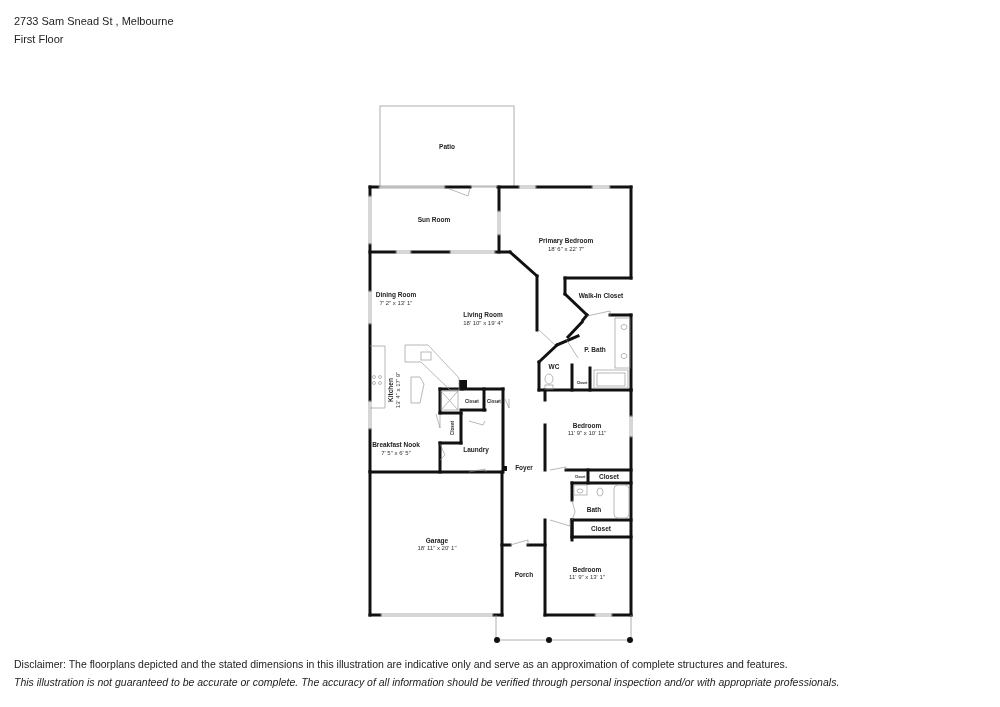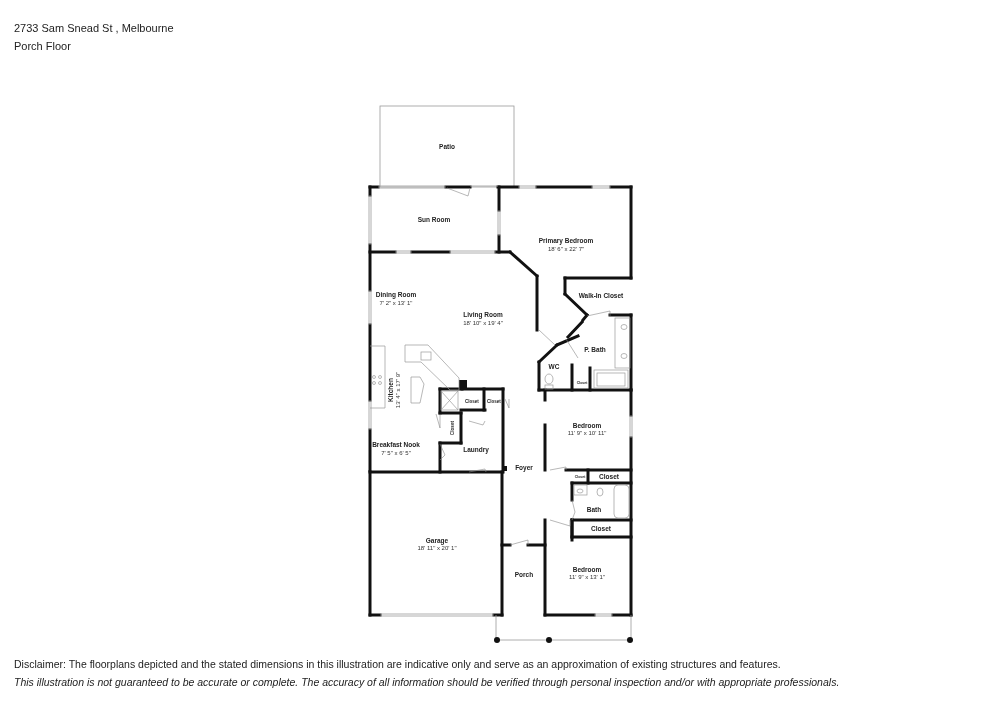--- a/index.html
+++ b/index.html
@@ -1,33 +1,33 @@
 <!DOCTYPE html>
 <html><head>
 <meta charset="utf-8">
 <style>
   html, body { margin: 0; padding: 0; background: #ffffff; }
   body { width: 1000px; height: 707px; position: relative; overflow: hidden;
          font-family: "Liberation Sans", "DejaVu Sans", sans-serif; color: #222; }
-  .hdr { position: absolute; left: 14px; font-size: 11px; color: #222; margin-top: 7px; }
+  .hdr { position: absolute; left: 14px; font-size: 11px; color: #222; }
   #addr { top: 15px; }
   #floor { top: 33px; }
   .disc { position: absolute; left: 14px; font-size: 10.5px; color: #222; white-space: nowrap; }
   #disc1 { top: 658px; }
   #disc2 { top: 676px; font-style: italic; }
   svg { position: absolute; left: 0; top: 0; }
   .room-name { font-size: 6.5px; font-weight: bold; fill: #222; text-anchor: middle; font-family: "Liberation Sans", sans-serif; }
   .room-dim { font-size: 6px; fill: #333; text-anchor: middle; font-family: "Liberation Sans", sans-serif; }
   .small-name { font-size: 4.5px; font-weight: bold; fill: #222; text-anchor: middle; font-family: "Liberation Sans", sans-serif; }
 </style>
 </head>
 <body>
 
 <div class="hdr" id="addr">2733 Sam Snead St , Melbourne</div>
-<div class="hdr" id="floor">Porch Floor</div>
+<div class="hdr" id="floor">First Floor</div>
 
 <svg width="1000" height="707" viewBox="0 0 1000 707">
 
   <g>
     <rect x="380" y="106" width="134" height="81" fill="none" stroke="#9a9a9a" stroke-width="0.8"></rect>
   </g>
 
   <g stroke="#111" stroke-width="3" fill="none" stroke-linecap="square">
 
     <line x1="370" y1="187" x2="378" y2="187"></line>
@@ -227,14 +227,14 @@
   <text x="594" y="512" class="room-name">Bath</text>
   <text x="601" y="531" class="room-name">Closet</text>
 
   <text x="437" y="543" class="room-name">Garage</text>
   <text x="437" y="550" class="room-dim">18' 11" x 20' 1"</text>
   <text x="524" y="577" class="room-name">Porch</text>
   <text x="587" y="572" class="room-name">Bedroom</text>
   <text x="587" y="579" class="room-dim">11' 9" x 13' 1"</text>
 </svg>
 
-<div class="disc" id="disc1">Disclaimer: The floorplans depicted and the stated dimensions in this illustration are indicative only and serve as an approximation of existing structures and features.</div>
+<div class="disc" id="disc1">Disclaimer: The floorplans depicted and the stated dimensions in this illustration are indicative only and serve as an approximation of complete structures and features.</div>
 <div class="disc" id="disc2">This illustration is not guaranteed to be accurate or complete. The accuracy of all information should be verified through personal inspection and/or with appropriate professionals.</div>
 
 </body></html>

